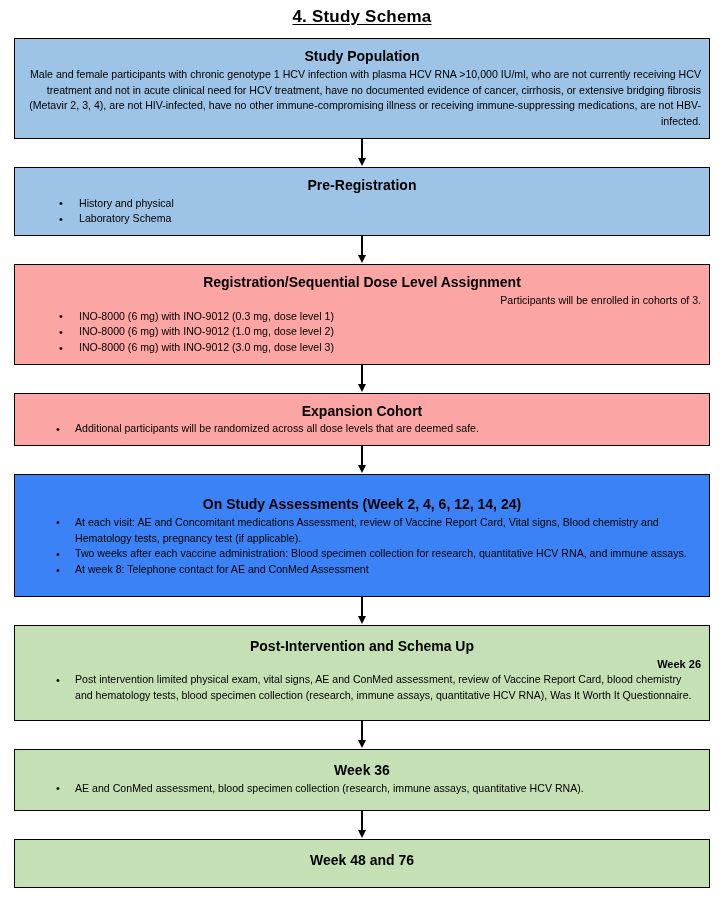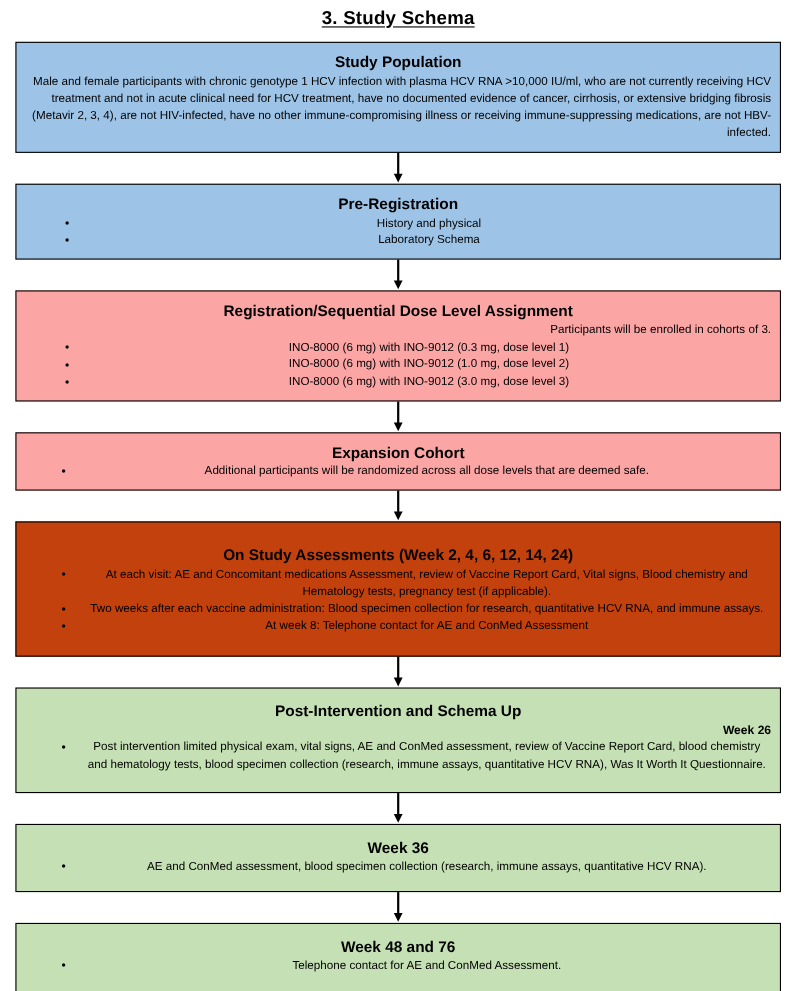--- a/index.html
+++ b/index.html
@@ -37,21 +37,21 @@
     flex-direction: column;
     align-items: stretch;
   }
   .node {
     border: 1.4px solid #000000;
     box-sizing: border-box;
     padding: 7px 8px 8px 8px;
   }
   .node.blue   { background: #9dc3e6; }
   .node.yellow { background: #fca5a5; }
-  .node.orange { background: #c2410c; }
+  .node.orange { background: #3b82f6; }
   .node.green  { background: #c5e0b4; }
 
   .node-heading {
     text-align: center;
     font-size: 14px;
     font-weight: bold;
     line-height: 1.45;
     margin: 0;
   }
   .node-subheading {
@@ -64,21 +64,20 @@
   .node-paragraph {
     text-align: right;
     font-size: 10.6px;
     line-height: 1.5;
     margin: 0;
   }
   ul.node-list {
     list-style: none;
     margin: 0;
     padding: 0;
-    text-align: center;
   }
   ul.node-list li {
     position: relative;
     font-size: 10.6px;
     line-height: 1.5;
     padding-left: 52px;
     margin: 0;
   }
   ul.node-list li::before {
     content: "\2022";
@@ -116,21 +115,21 @@
     border-left: 4.5px solid transparent;
     border-right: 4.5px solid transparent;
     border-top: 8px solid #000000;
   }
 </style>
 </head>
 <body>
 
 <div class="page">
 
-  <div class="schema-title">3. Study Schema</div>
+  <div class="schema-title">4. Study Schema</div>
 
   <div class="flow">
 
     <div class="node blue">
       <div class="node-heading">Study Population</div>
       <div class="node-paragraph">Male and female participants with chronic genotype 1 HCV infection with plasma HCV RNA &gt;10,000 IU/ml, who are not currently receiving HCV treatment and not in acute clinical need for HCV treatment, have no documented evidence of cancer, cirrhosis, or extensive bridging fibrosis (Metavir 2, 3, 4), are not HIV-infected, have no other immune-compromising illness or receiving immune-suppressing medications, are not HBV-infected.</div>
     </div>
 
     <div class="connector">
       <div class="shaft"></div>
@@ -211,19 +210,16 @@
       </ul>
     </div>
 
     <div class="connector">
       <div class="shaft"></div>
       <div class="head"></div>
     </div>
 
     <div class="node green" style="padding-top:10px;padding-bottom:16px;">
       <div class="node-heading">Week 48 and 76</div>
-      <ul class="node-list">
-        <li>Telephone contact for AE and ConMed Assessment.</li>
-      </ul>
     </div>
 
   </div>
 </div>
 
 </body></html>

